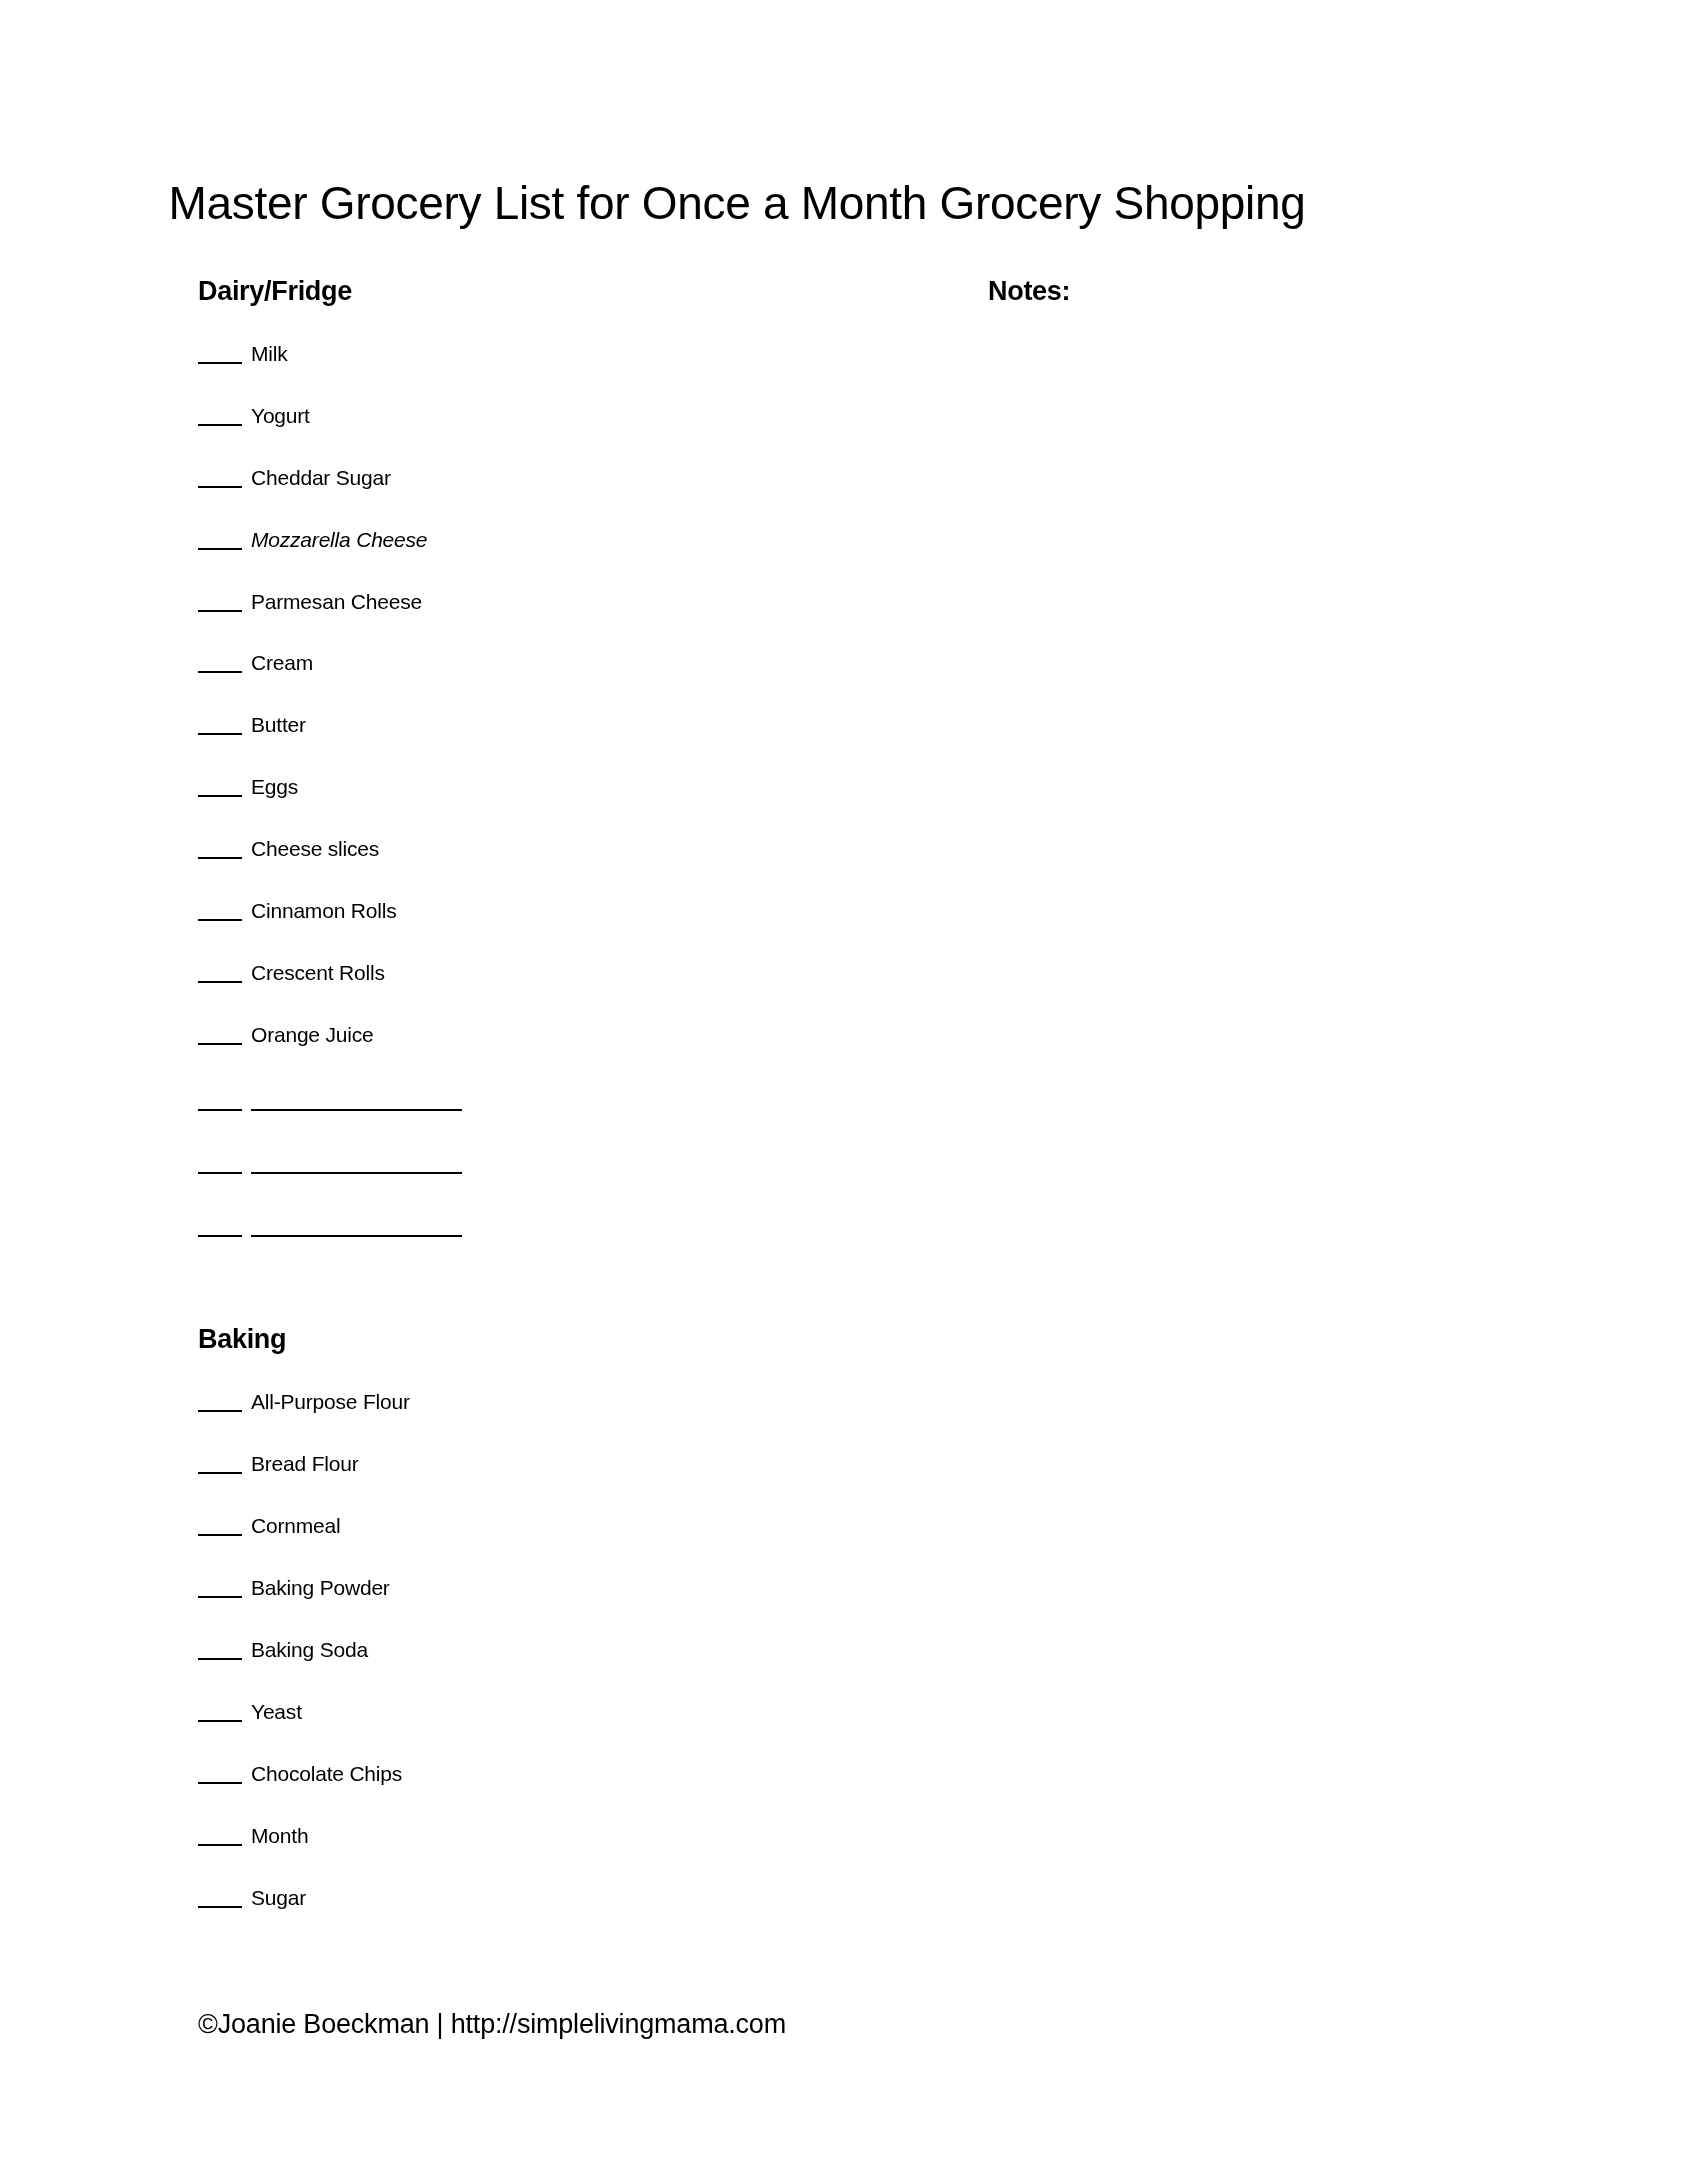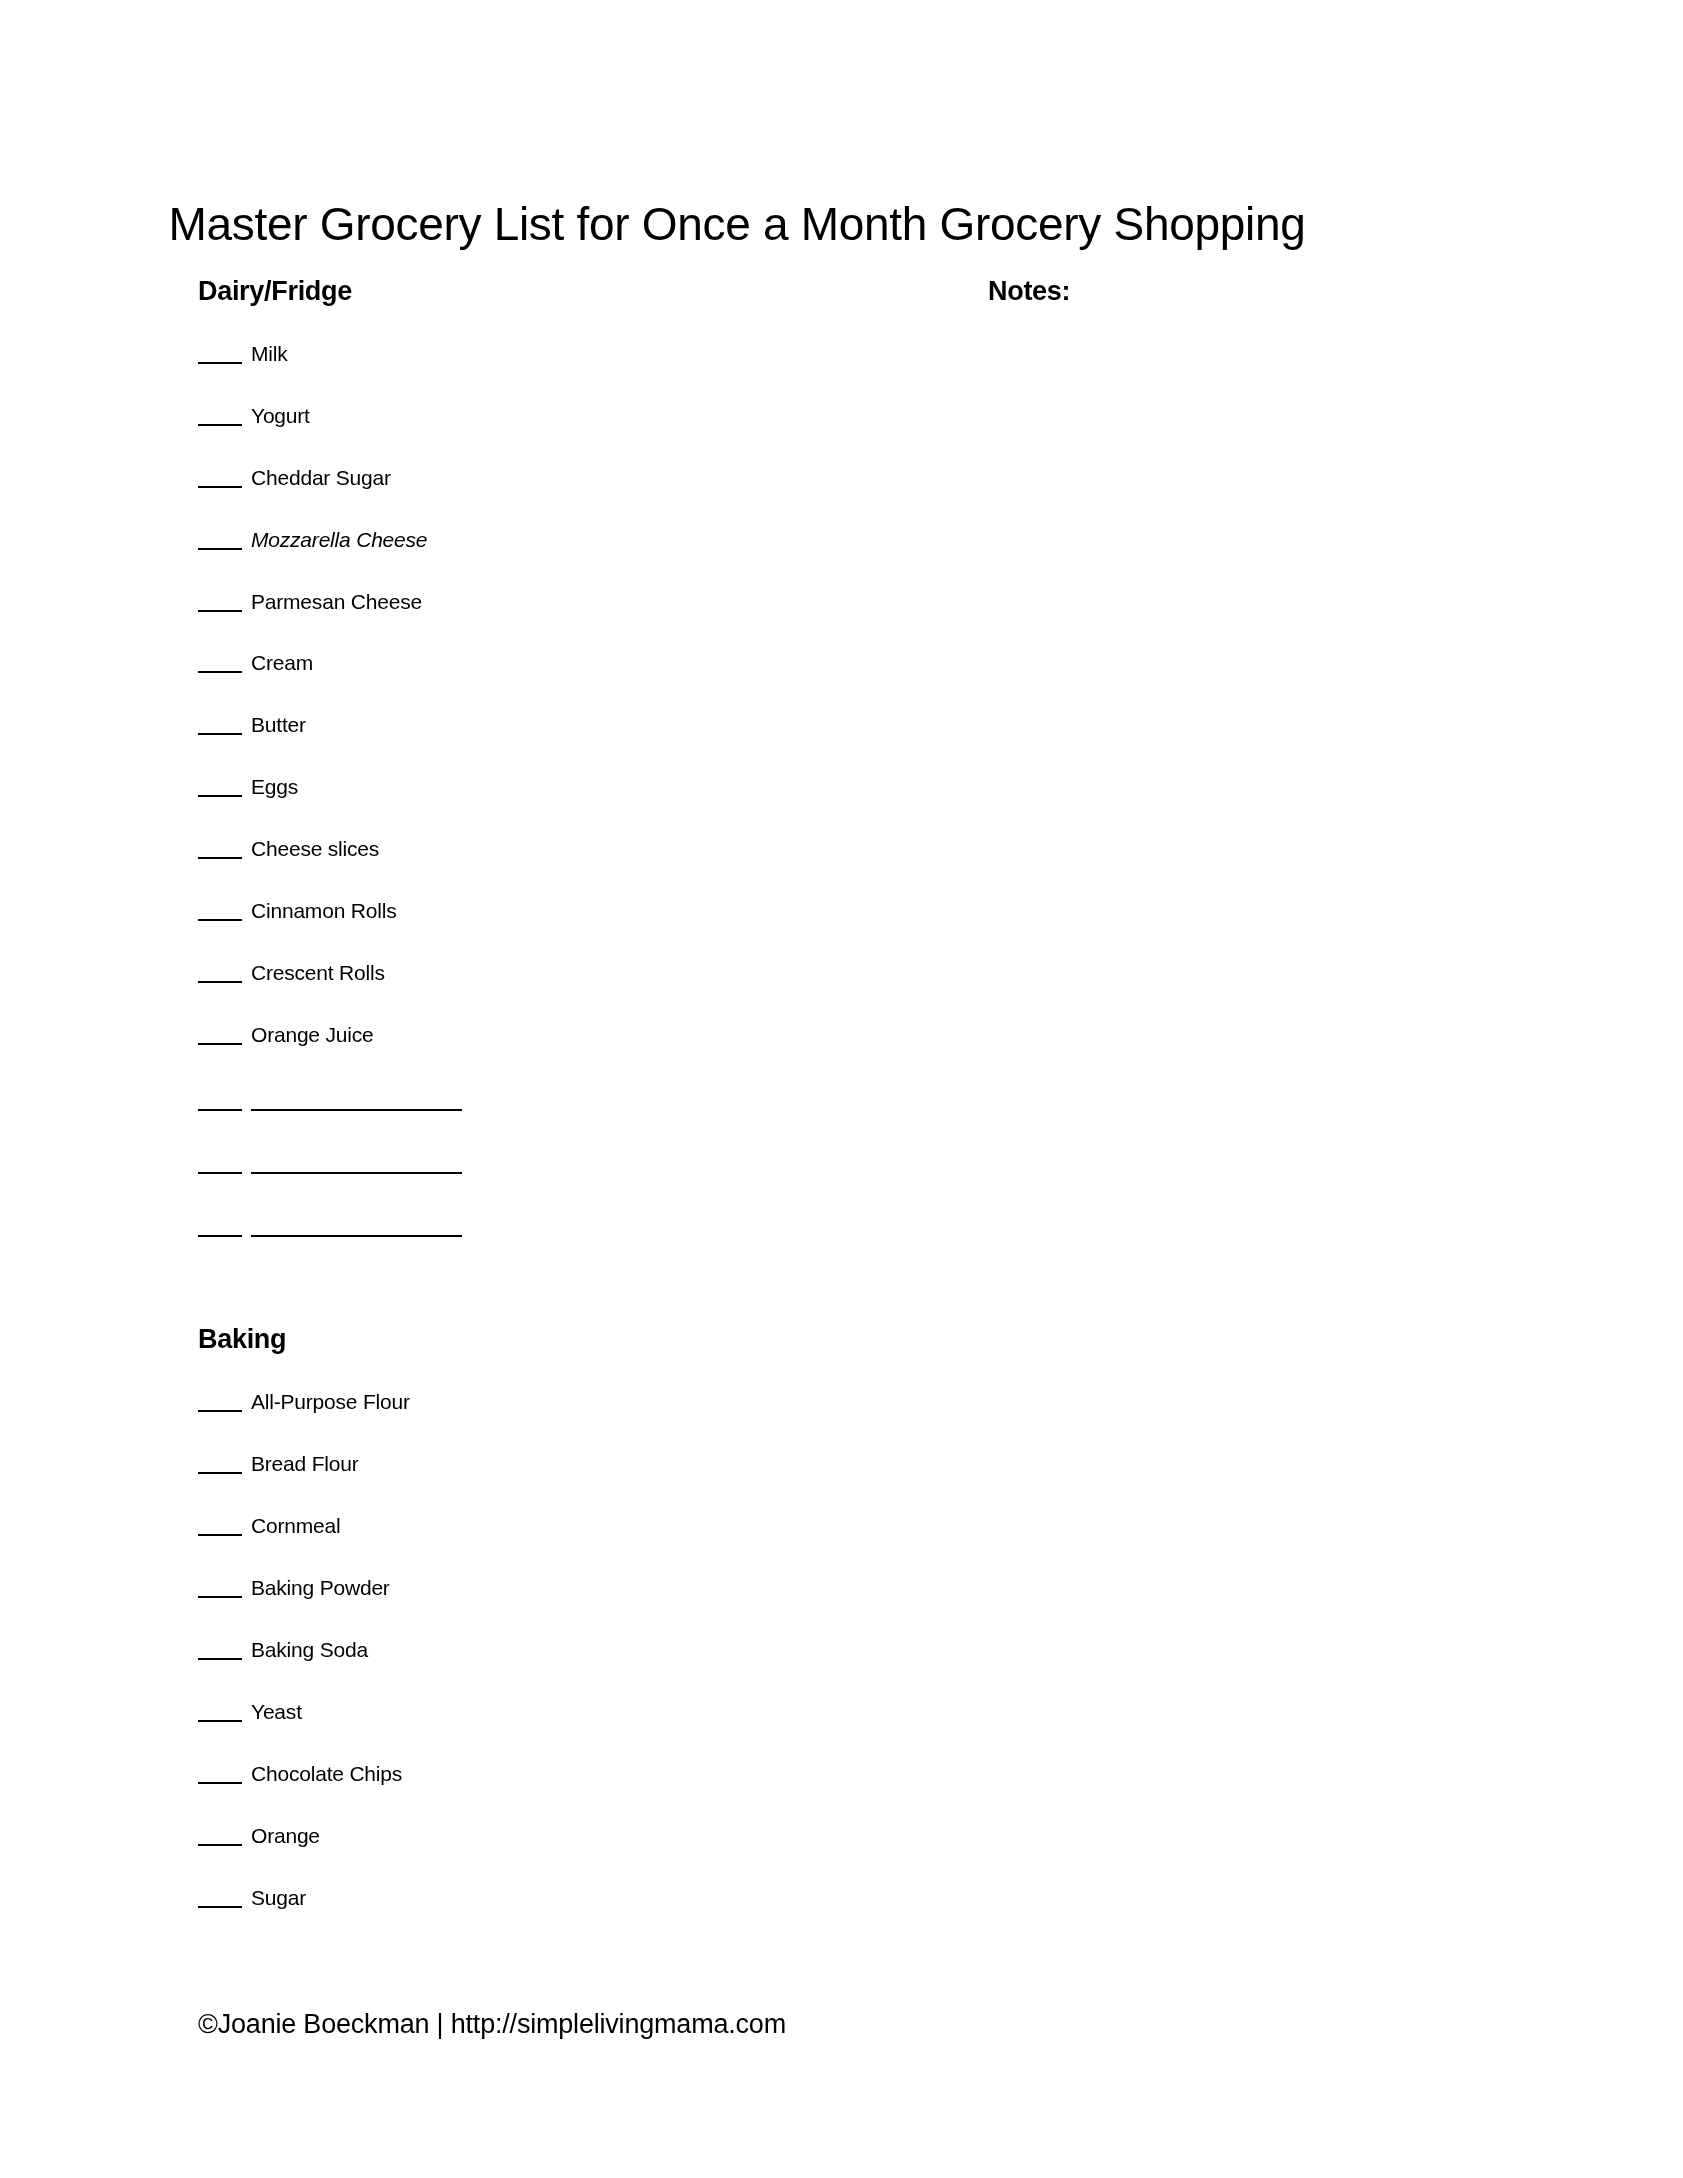--- a/index.html
+++ b/index.html
@@ -1,18 +1,18 @@
 <!DOCTYPE html>
 <html><head>
 <meta charset="utf-8">
 <style>
   html, body { margin:0; padding:0; background:#fff; }
   body { width:1683px; height:2178px; position:relative; overflow:hidden; color:#000;
          font-family:"Liberation Sans", "DejaVu Sans", sans-serif; }
-  .title { position:absolute; left:0; width:1472px; top:197px; text-align:center;
+  .title { position:absolute; left:0; width:1472px; top:176px; text-align:center;
            font-size:46px; line-height:55px; letter-spacing:-0.3px; }
   .title span { position:relative; left:1px; }
   .heading { position:absolute; font-weight:bold; font-size:27px; line-height:32px; letter-spacing:-0.3px; }
   .row { position:absolute; left:198px; font-size:21px; line-height:32px; white-space:nowrap; letter-spacing:-0.2px; }
   .blank { display:inline-block; width:44px; border-bottom:2px solid #000; margin-right:9px; vertical-align:baseline; height:1px; position:relative; top:3px; }
   .blank-long { display:inline-block; width:211px; border-bottom:2px solid #000; height:1px; position:relative; top:3px; }
   .footer { position:absolute; left:198px; top:2008px; font-size:27px; line-height:32px; letter-spacing:-0.2px; }
 </style>
 </head>
 <body>
@@ -41,18 +41,18 @@
   </div>
 <div class="heading" style="left:198px; top:1323px;">Baking</div>
 <div id="baking-list">
     <div class="row" style="top: 1386px;"><span class="blank"></span><span>All-Purpose Flour</span></div>
     <div class="row" style="top: 1448px;"><span class="blank"></span><span>Bread Flour</span></div>
     <div class="row" style="top: 1510px;"><span class="blank"></span><span>Cornmeal</span></div>
     <div class="row" style="top: 1572px;"><span class="blank"></span><span>Baking Powder</span></div>
     <div class="row" style="top: 1634px;"><span class="blank"></span><span>Baking Soda</span></div>
     <div class="row" style="top: 1696px;"><span class="blank"></span><span>Yeast</span></div>
     <div class="row" style="top: 1758px;"><span class="blank"></span><span>Chocolate Chips</span></div>
-    <div class="row" style="top: 1820px;"><span class="blank"></span><span>Orange</span></div>
+    <div class="row" style="top: 1820px;"><span class="blank"></span><span>Month</span></div>
     <div class="row" style="top: 1882px;"><span class="blank"></span><span>Sugar</span></div>
   </div>
 
 <div class="footer">©Joanie Boeckman | http://simplelivingmama.com</div>
 
 
 </body></html>

